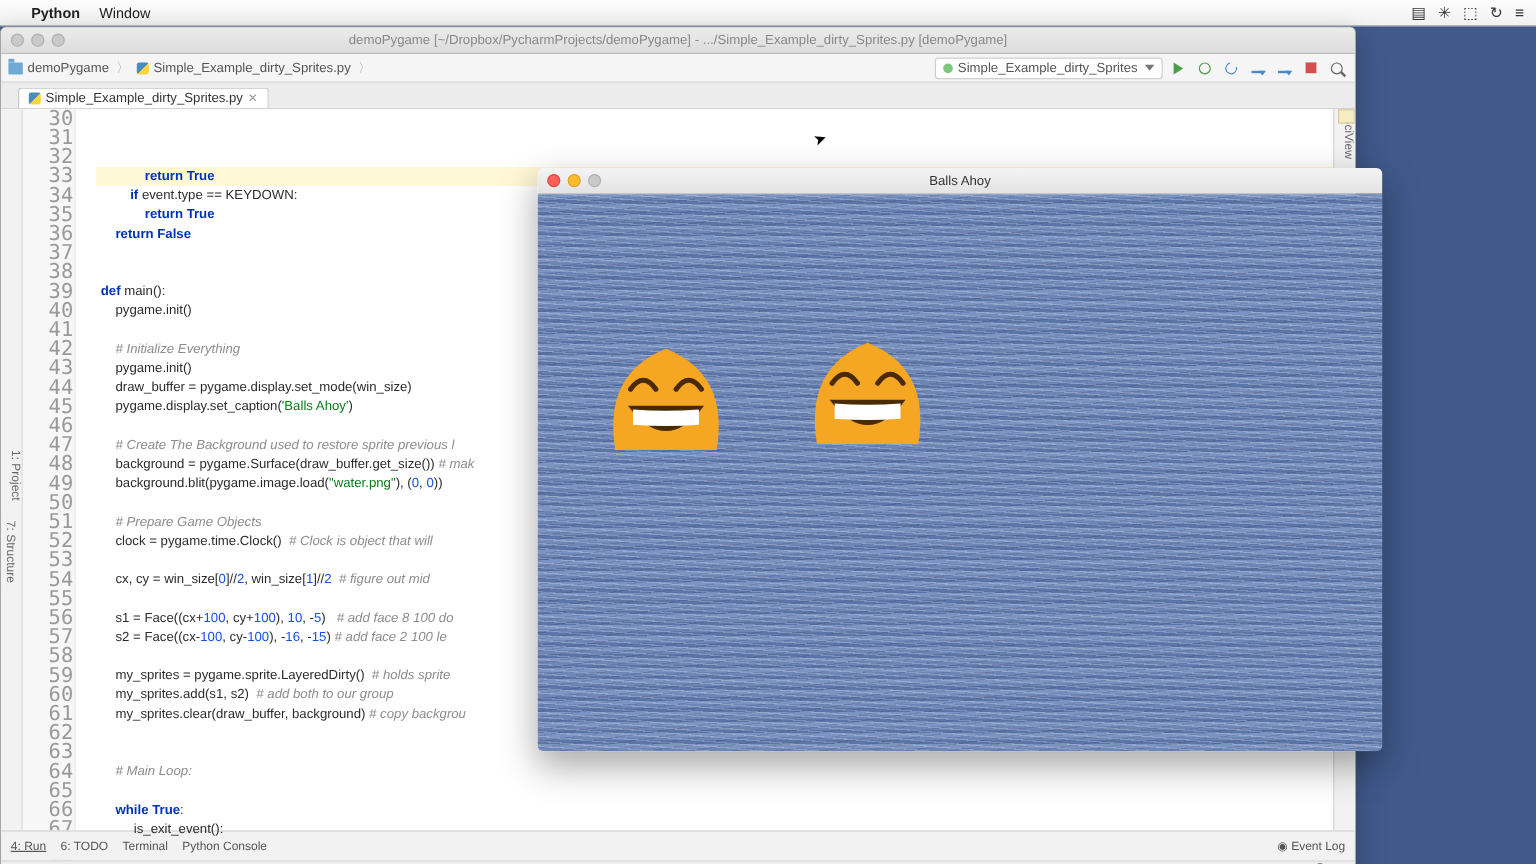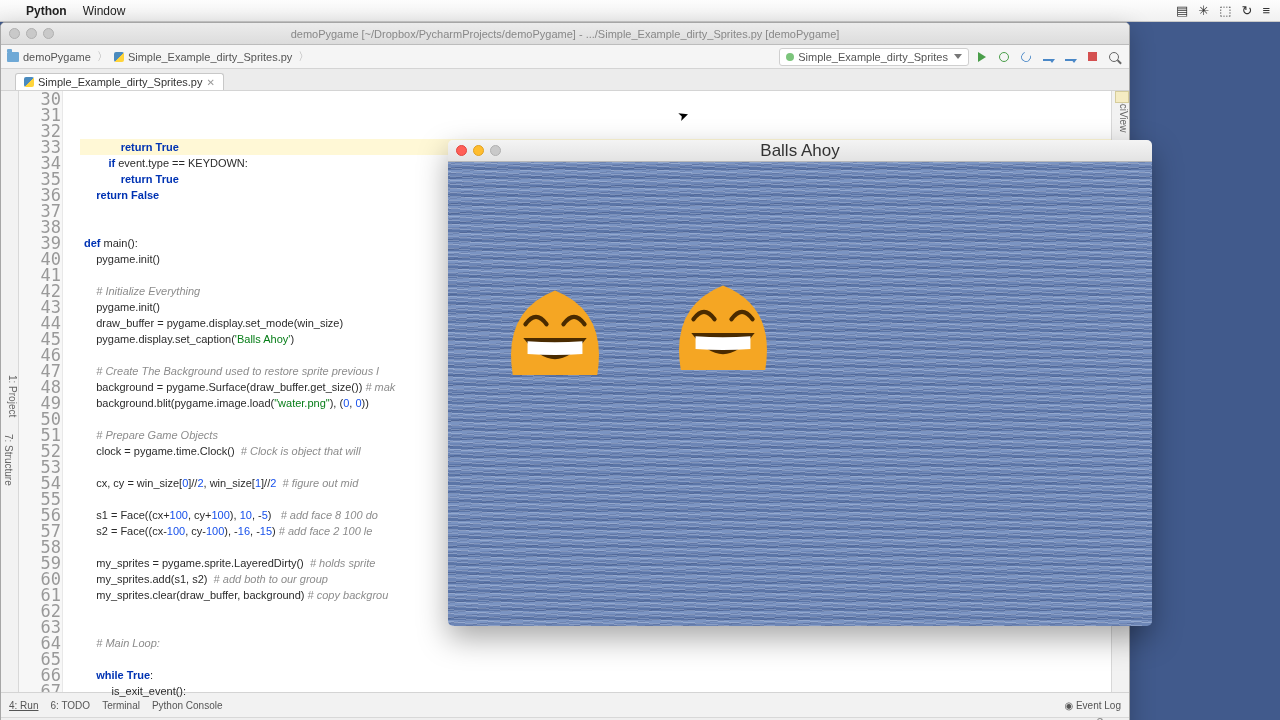--- a/index.html
+++ b/index.html
@@ -61,21 +61,21 @@
   .bottombar .r { margin-left:auto; display:flex; gap:12px; align-items:center;}
   .underline { text-decoration:underline;}
 
   .statusline { position:absolute; left:0; right:0; bottom:0; height:16px; background:#efefef; border-top:1px solid #d8d8d8; font-size:10px; color:#666; display:flex; align-items:flex-end; padding:0 8px;}
   .statusline .r { margin-left:auto; display:flex; gap:10px; align-items:center;}
   .lock { width:8px;height:10px;border:1px solid #888;border-radius:1px;position:relative;}
   .lock:before{content:"";position:absolute;top:-5px;left:1px;width:4px;height:4px;border:1px solid #888;border-bottom:none;border-radius:3px 3px 0 0;}
 
   
   .game { position:absolute; left:448px; top:140px; width:704px; height:486px; box-shadow:0 12px 30px rgba(0,0,0,.35); border-radius:5px; overflow:hidden;}
-  .gtitle { height:22px; background:linear-gradient(#f4f4f4,#e3e3e3); border-bottom:1px solid #b8b8b8; display:flex; align-items:center; justify-content:center; font-size:17px; color:#333; position:relative;}
+  .gtitle { height:22px; background:linear-gradient(#f4f4f4,#e3e3e3); border-bottom:1px solid #b8b8b8; display:flex; align-items:center; justify-content:center; font-size:11px; color:#333; position:relative;}
   .gtitle .traffic { left:8px; top:5px;}
   .gtitle .dot.r { background:#ff5f57;border:1px solid #e04640;}
   .gtitle .dot.y { background:#ffbd2e;border:1px solid #dfa023;}
   .gtitle .dot.g { background:#c9c9c9;border:1px solid #b0b0b0;}
   .water { position:relative; width:100%; height:calc(100% - 22px);
     background:
       repeating-linear-gradient(  5deg, rgba(255,255,255,.20) 0 1px, transparent 1px 4px),
       repeating-linear-gradient( -8deg, rgba(0,0,50,.10) 0 1px, transparent 1px 5px),
       repeating-linear-gradient(  0deg, #6d86b6 0 3px, #7b94c2 3px 6px, #5b75a7 6px 9px),
       linear-gradient(#92a7cc,#4d6697);

